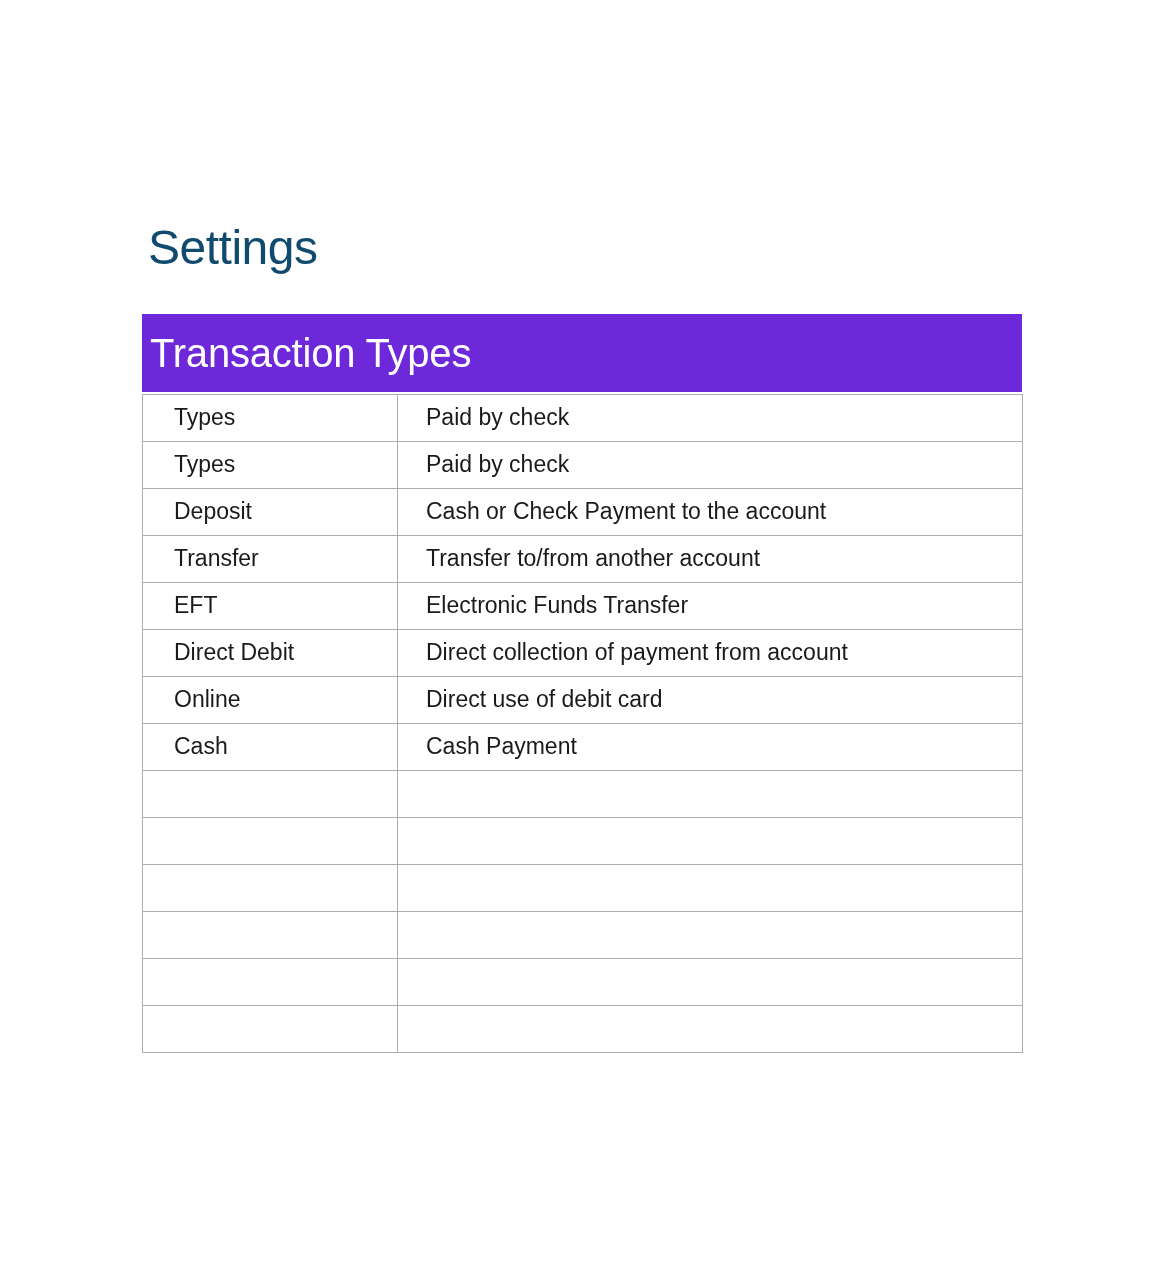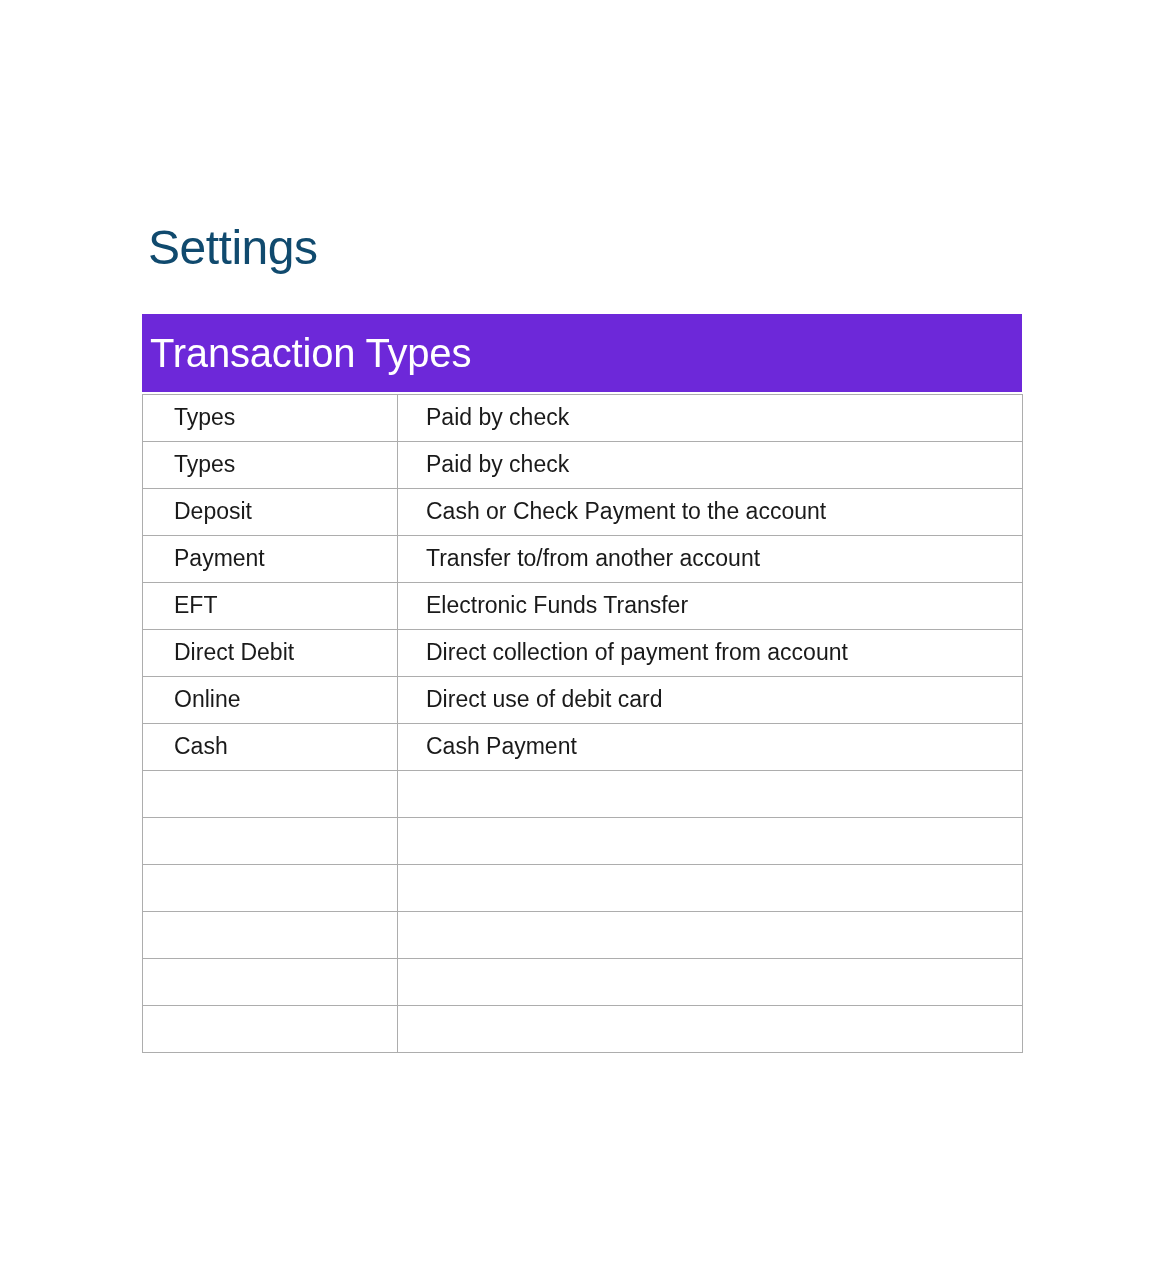--- a/index.html
+++ b/index.html
@@ -134,21 +134,21 @@
         <td class="col-type">
           <div class="cell-text">Deposit</div>
         </td>
         <td class="col-desc">
           <div class="cell-text">Cash or Check Payment to the account</div>
         </td>
       </tr>
 
       <tr>
         <td class="col-type">
-          <div class="cell-text">Payment</div>
+          <div class="cell-text">Transfer</div>
         </td>
         <td class="col-desc">
           <div class="cell-text">Transfer to/from another account</div>
         </td>
       </tr>
 
       <tr>
         <td class="col-type">
           <div class="cell-text">EFT</div>
         </td>

